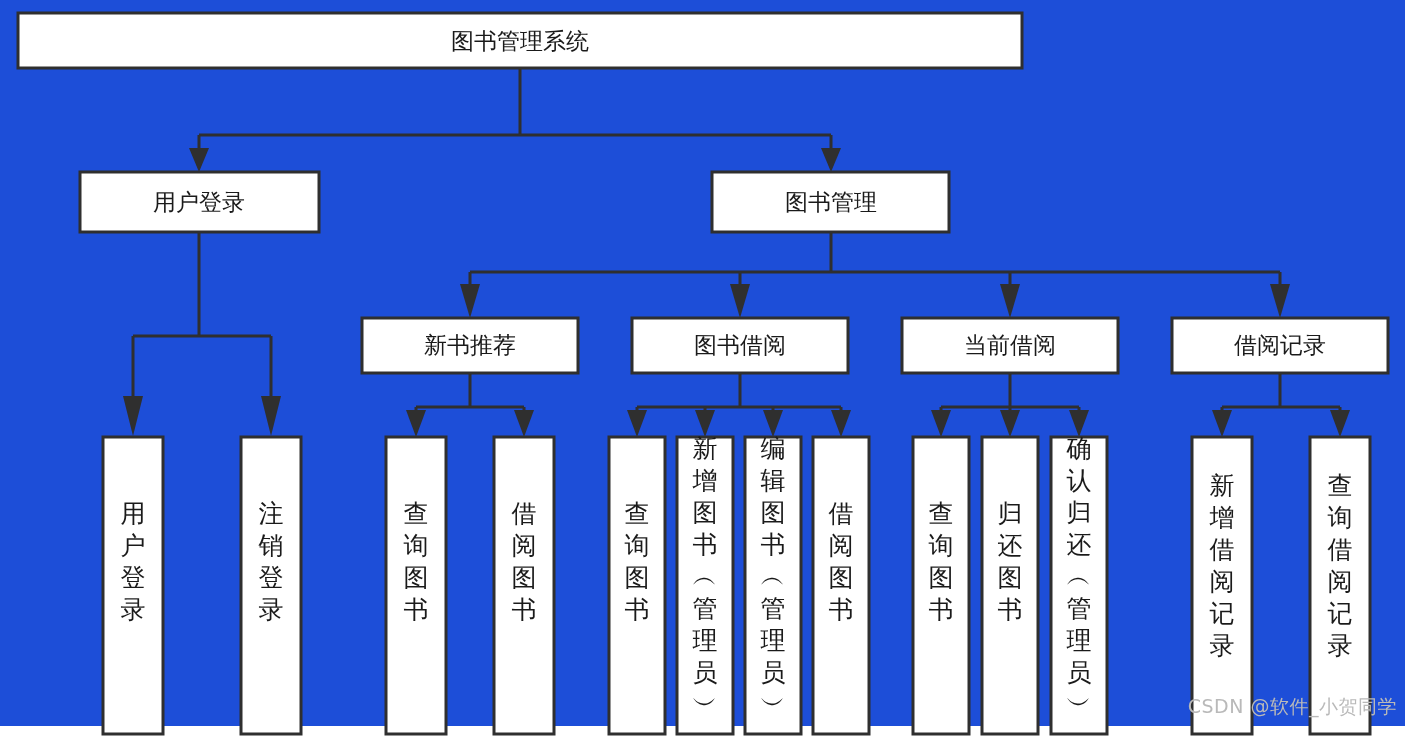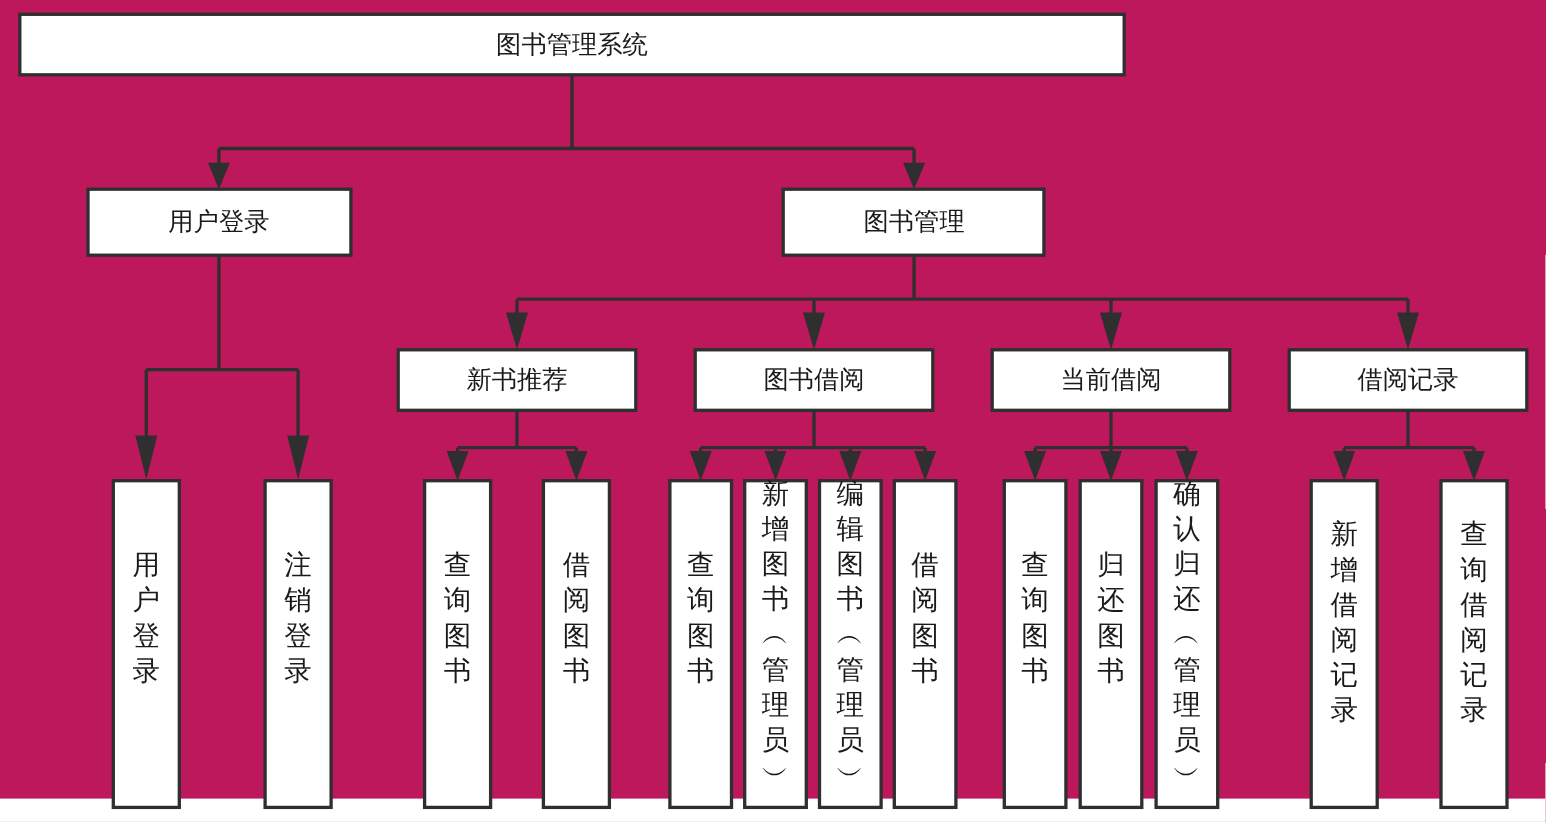--- a/index.html
+++ b/index.html
@@ -11,21 +11,21 @@
   body {
     width: 1405px;
     height: 747px;
     font-family: "DejaVu Sans", "Liberation Sans", sans-serif;
     overflow: hidden;
   }
   #diagram-root {
     position: relative;
     width: 1405px;
     height: 726px;
-    background: #be185d;
+    background: #1d4ed8;
   }
   svg#flowchart {
     display: block;
     width: 1405px;
     height: 747px;
   }
   .node-box {
     fill: #ffffff;
     stroke: #2f2f2f;
     stroke-width: 3;
@@ -231,14 +231,15 @@
       <text class="node-label-v" x="1222" y="494"><tspan x="1222" dy="0">新</tspan><tspan x="1222" dy="1.28em">增</tspan><tspan x="1222" dy="1.28em">借</tspan><tspan x="1222" dy="1.28em">阅</tspan><tspan x="1222" dy="1.28em">记</tspan><tspan x="1222" dy="1.28em">录</tspan></text>
     </g>
 
     <g>
       <rect class="node-box" x="1310" y="437" width="60" height="297"></rect>
       <text class="node-label-v" x="1340" y="494"><tspan x="1340" dy="0">查</tspan><tspan x="1340" dy="1.28em">询</tspan><tspan x="1340" dy="1.28em">借</tspan><tspan x="1340" dy="1.28em">阅</tspan><tspan x="1340" dy="1.28em">记</tspan><tspan x="1340" dy="1.28em">录</tspan></text>
     </g>
 
   </svg>
 
+  <div class="watermark">CSDN @软件_小贺同学</div>
 
 </div>
 
 </body></html>

